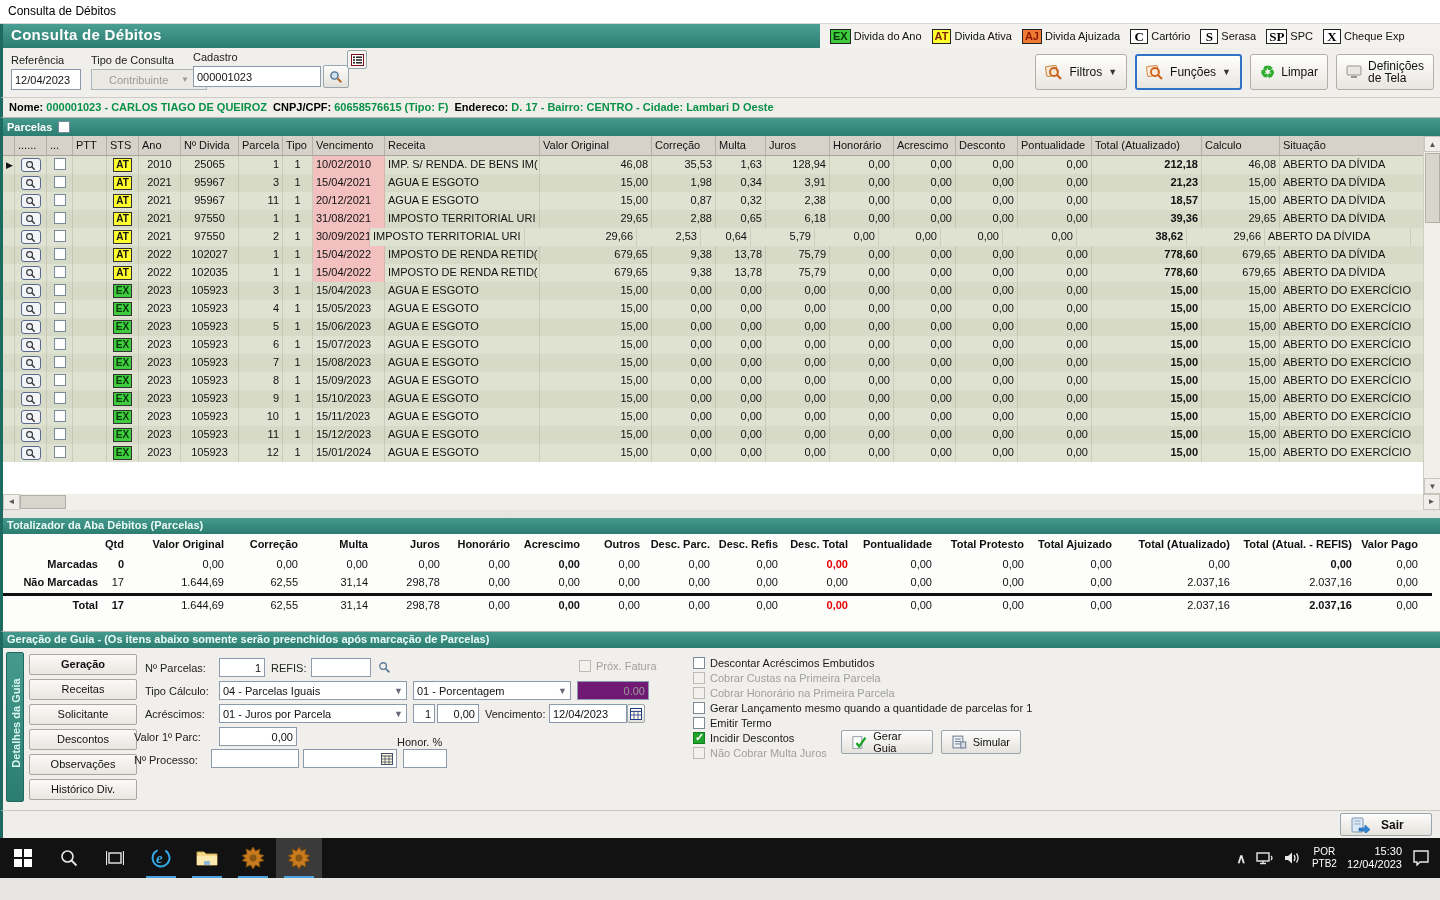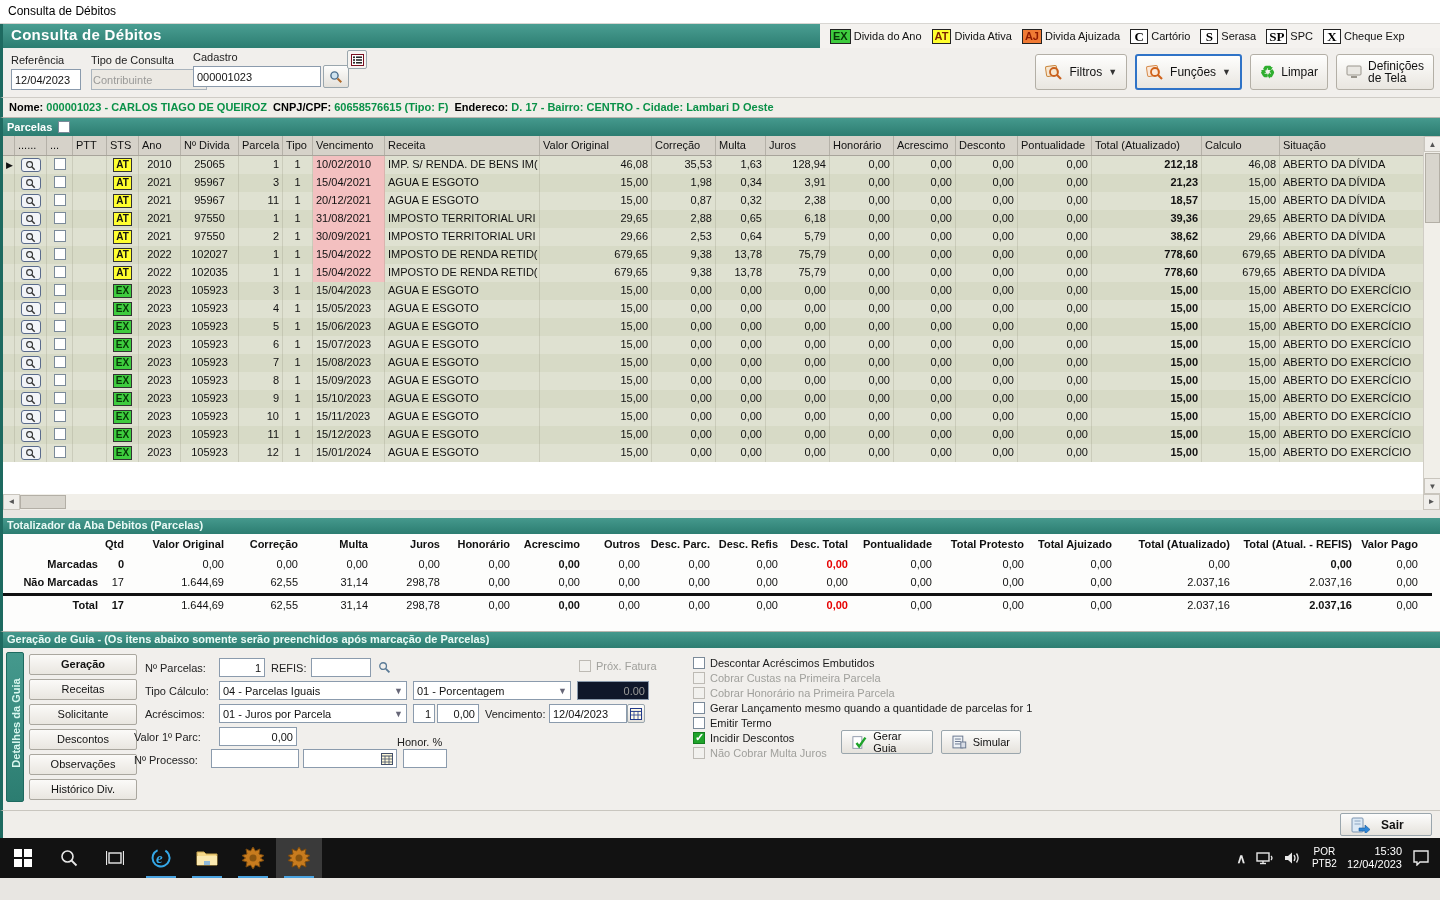--- a/index.html
+++ b/index.html
@@ -22,21 +22,21 @@
     font-size:11px; border:1px solid #222; padding:0 2px; line-height:13px; }
   .badge.plain { font-family:"Liberation Serif", serif; font-size:13px; }
 
   
   .filter-panel { height:50px; background:#f1efec; border-left:3px solid #1e6a60;
     border-bottom:1px solid #cfccc6; position:relative; }
   .flabel { position:absolute; color:#222; }
   .finput { position:absolute; background:#fff; border:1px solid #8b9bad; height:21px;
     padding:0 3px; font-size:11px; display:flex; align-items:center; }
   .fselect { position:absolute; background:#ece9e3; border:1px solid #aab4bd; height:21px;
-    padding:0 1px; color:#9a9a98; display:flex; align-items:center; justify-content:space-between; width:116px; }
+    padding:0 17px; color:#9a9a98; display:flex; align-items:center; justify-content:space-between; width:116px; }
   .sq-btn { position:absolute; width:26px; height:23px; background:linear-gradient(#fdfdfc,#e4e1db);
     border:1px solid #9aa6ad; border-radius:2px; display:flex; align-items:center; justify-content:center; }
   .toolbar { position:absolute; right:6px; top:6px; display:flex; gap:8px; }
   .tool-btn { height:36px; background:linear-gradient(#fefefd,#e9e6e0); border:1px solid #b3afa6;
     border-radius:3px; display:flex; align-items:center; gap:6px; padding:0 9px; font-size:12px; }
   .tool-btn.focused { border:2px solid #2f73c7; }
   .tool-btn .caret { font-size:9px; color:#333; }
   .def-btn { text-align:left; line-height:12px; }
 
   
@@ -113,21 +113,21 @@
   .side-tab span { position:absolute; left:-46px; top:64px; transform:rotate(-90deg); transform-origin:center;
     display:block; width:110px; text-align:center; color:#d9f7ef; font-weight:bold; font-size:11px; }
   .nav-col { position:absolute; left:26px; top:6px; width:108px; }
   .nav-btn { width:108px; height:21px; margin-bottom:4px; background:linear-gradient(#fbfaf8,#e9e6e0);
     border:1px solid #aaa79f; border-radius:2px; text-align:center; padding-top:3px; font-size:11px; }
   .nav-btn.active { font-weight:bold; }
   .glabel { position:absolute; color:#222; }
   .ginput { position:absolute; background:#fff; border:1px solid #8b9bad; height:19px; padding:0 3px;
     font-size:11px; display:flex; align-items:center; }
   .ginput.num { justify-content:flex-end; }
-  .ginput.dis { background:#0f172a; color:#9a9a98;text-align:right; }
+  .ginput.dis { background:#701a75; color:#9a9a98;text-align:right; }
   .gselect { position:absolute; background:#fff; border:1px solid #8b9bad; height:19px; padding:0 3px;
     display:flex; align-items:center; justify-content:space-between; }
   .gselect .caret { color:#667; font-size:9px; }
   .gcheck { position:absolute; display:flex; align-items:center; gap:5px; white-space:nowrap; }
   .gcheck .lbl { color:#1a1a1a; }
   .gcheck.disabled .lbl { color:#a0a09c; }
   .gbtn { position:absolute; height:24px; background:linear-gradient(#fdfdfc,#e5e2dc); border:1px solid #9aa6ad;
     border-radius:2px; display:flex; align-items:center; gap:6px; padding:0 10px; font-size:11px; }
 
   .bottom-strip { height:28px; background:#f0eeea; border-left:3px solid #1e6a60; border-top:1px solid #c9c6bf; position:relative; }
@@ -412,21 +412,21 @@
                 <line x1="7.4" y1="7.4" x2="10.6" y2="10.6" stroke="#333" stroke-width="1.6"></line>
               </svg>
             </span></div>
           <div class="gcell ctr" style="width: 26px;"><span class="cb"></span></div>
           <div class="gcell " style="width: 34px;"></div>
           <div class="gcell ctr" style="width: 32px;"><span class="sts-badge sts-AT">AT</span></div>
           <div class="gcell ctr" style="width: 42px;">2021</div>
           <div class="gcell ctr" style="width: 58px;">97550</div>
           <div class="gcell num" style="width: 44px;">2</div>
           <div class="gcell ctr" style="width: 30px;">1</div>
-          <div class="gcell overdue" style="width: 72px;">30/09/2021</div>
+          <div class="gcell overdue" style="width: 57px;">30/09/2021</div>
           <div class="gcell " style="width: 155px;">IMPOSTO TERRITORIAL URI</div>
           <div class="gcell num" style="width: 112px;">29,66</div>
           <div class="gcell num" style="width: 64px;">2,53</div>
           <div class="gcell num" style="width: 50px;">0,64</div>
           <div class="gcell num" style="width: 64px;">5,79</div>
           <div class="gcell num" style="width: 64px;">0,00</div>
           <div class="gcell num" style="width: 62px;">0,00</div>
           <div class="gcell num" style="width: 62px;">0,00</div>
           <div class="gcell num" style="width: 74px;">0,00</div>
           <div class="gcell num bold" style="width: 110px;">38,62</div>

